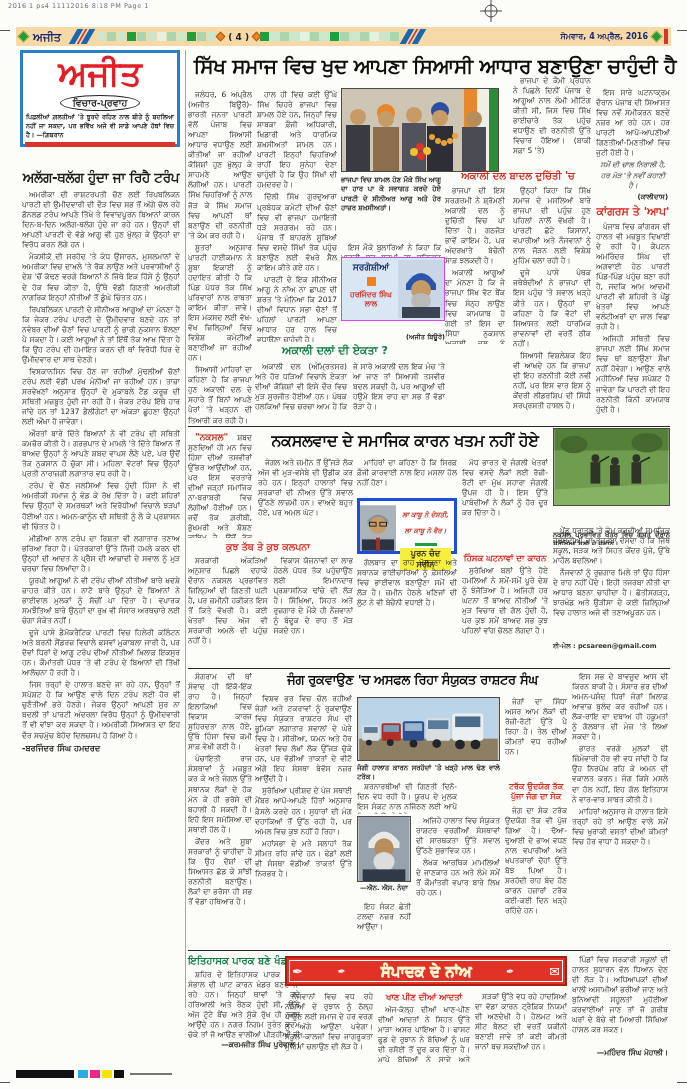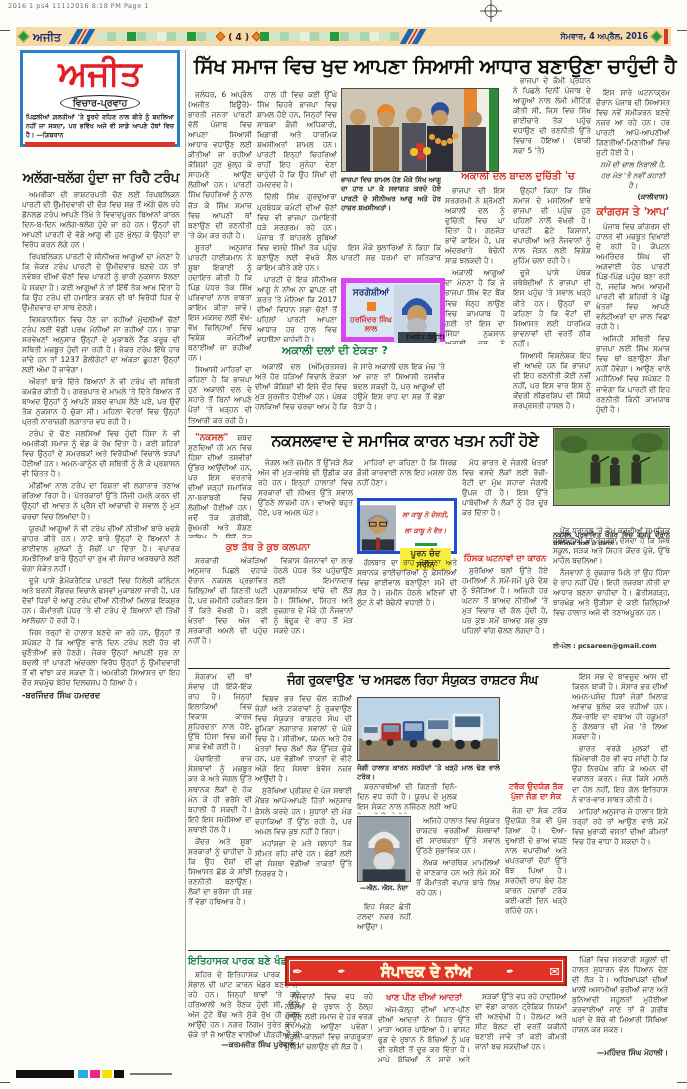--- a/index.html
+++ b/index.html
@@ -47,22 +47,22 @@
   .vrule{position:absolute;background:#a8a8a8;width:1px;}
   .sig{font-weight:bold;font-size:8.2px;}
   .sig-right{position:absolute;font-weight:bold;font-size:7.5px;text-align:right;}
   .tag-small{position:absolute;font-size:6.5px;font-weight:bold;text-align:right;}
   .photo{position:absolute;border:1px solid #4a4a4a;box-sizing:border-box;overflow:hidden;background:#ccc;}
   .couplet{font-size:7.3px;font-style:italic;text-align:center;line-height:1.4;margin:2px 0;}
   .couplet p{margin:0;text-indent:0;}
   .attrib{font-size:6.8px;font-weight:bold;text-align:right;margin:0 2px 3px 0;}
   .twocol{column-count:2;column-gap:6px;}
   
-  .sarg{position:absolute;left:341px;top:278px;width:104px;height:64px;background:#d9e6f4;
-        border:5px solid #d946ef;box-sizing:border-box;display:flex;}
+  .sarg{position:absolute;left:341px;top:257px;width:104px;height:64px;background:#d9e6f4;
+        border:1px solid #d946ef;box-sizing:border-box;display:flex;}
   .sarg .txt{flex:1;padding:4px 2px 0 4px;text-align:center;}
   .sarg .t1{font-size:9px;font-weight:bold;color:#1b2a6b;}
   .sarg .osq{width:9px;height:9px;background:#f08020;margin:4px auto;}
   .sarg .t2{font-size:7.5px;font-weight:bold;color:#d42a22;line-height:1.2;}
   
   .nauth{position:absolute;left:357px;top:498px;width:100px;height:56px;border:3px solid #1d4ed8;
          background:#fff;box-sizing:border-box;display:flex;}
   .nauth .lines{flex:1;padding:3px 3px 0 4px;text-align:center;}
   .nauth .cpl{font-size:6.8px;font-style:italic;font-weight:bold;color:#c03020;line-height:1.35;}
   .nauth .gbar{width:22px;height:3px;background:#1e9e3e;margin:2px auto;}
@@ -158,20 +158,21 @@
     </div>
     <div class="mbar"></div>
   </div>
 
   <div class="vrule" style="left:185px;top:50px;height:958px;"></div>
 
   <div class="col" style="left:22px;top:168px;width:158px;height:858px;">
     <div class="ed-head">ਅਲੱਗ-ਥਲੱਗ ਹੁੰਦਾ ਜਾ ਰਿਹੈ ਟਰੰਪ</div>
     <div>
         <p>ਅਮਰੀਕਾ ਦੀ ਰਾਸ਼ਟਰਪਤੀ ਚੋਣ ਲਈ ਰਿਪਬਲਿਕਨ ਪਾਰਟੀ ਦੀ ਉਮੀਦਵਾਰੀ ਦੀ ਦੌੜ ਵਿਚ ਸਭ ਤੋਂ ਅੱਗੇ ਚੱਲ ਰਹੇ ਡੋਨਲਡ ਟਰੰਪ ਆਪਣੇ ਤਿੱਖੇ ਤੇ ਵਿਵਾਦਪੂਰਨ ਬਿਆਨਾਂ ਕਾਰਨ ਦਿਨ-ਬ-ਦਿਨ ਅਲੱਗ-ਥਲੱਗ ਹੁੰਦੇ ਜਾ ਰਹੇ ਹਨ। ਉਨ੍ਹਾਂ ਦੀ ਆਪਣੀ ਪਾਰਟੀ ਦੇ ਵੱਡੇ ਆਗੂ ਵੀ ਹੁਣ ਖੁੱਲ੍ਹ ਕੇ ਉਨ੍ਹਾਂ ਦਾ ਵਿਰੋਧ ਕਰਨ ਲੱਗੇ ਹਨ।</p>
+        <p>ਮੈਕਸੀਕੋ ਦੀ ਸਰਹੱਦ 'ਤੇ ਕੰਧ ਉਸਾਰਨ, ਮੁਸਲਮਾਨਾਂ ਦੇ ਅਮਰੀਕਾ ਵਿਚ ਦਾਖ਼ਲੇ 'ਤੇ ਰੋਕ ਲਾਉਣ ਅਤੇ ਪਰਵਾਸੀਆਂ ਨੂੰ ਦੇਸ਼ 'ਚੋਂ ਕੱਢਣ ਵਰਗੇ ਬਿਆਨਾਂ ਨੇ ਜਿੱਥੇ ਇਕ ਹਿੱਸੇ ਨੂੰ ਉਨ੍ਹਾਂ ਦੇ ਹੱਕ ਵਿਚ ਕੀਤਾ ਹੈ, ਉੱਥੇ ਵੱਡੀ ਗਿਣਤੀ ਅਮਰੀਕੀ ਨਾਗਰਿਕ ਇਨ੍ਹਾਂ ਨੀਤੀਆਂ ਤੋਂ ਡੂੰਘੇ ਚਿੰਤਤ ਹਨ।</p>
         <p>ਰਿਪਬਲਿਕਨ ਪਾਰਟੀ ਦੇ ਸੀਨੀਅਰ ਆਗੂਆਂ ਦਾ ਮੰਨਣਾ ਹੈ ਕਿ ਜੇਕਰ ਟਰੰਪ ਪਾਰਟੀ ਦੇ ਉਮੀਦਵਾਰ ਬਣਦੇ ਹਨ ਤਾਂ ਨਵੰਬਰ ਦੀਆਂ ਚੋਣਾਂ ਵਿਚ ਪਾਰਟੀ ਨੂੰ ਭਾਰੀ ਨੁਕਸਾਨ ਝੱਲਣਾ ਪੈ ਸਕਦਾ ਹੈ। ਕਈ ਆਗੂਆਂ ਨੇ ਤਾਂ ਇੱਥੋਂ ਤੱਕ ਆਖ ਦਿੱਤਾ ਹੈ ਕਿ ਉਹ ਟਰੰਪ ਦੀ ਹਮਾਇਤ ਕਰਨ ਦੀ ਥਾਂ ਵਿਰੋਧੀ ਧਿਰ ਦੇ ਉਮੀਦਵਾਰ ਦਾ ਸਾਥ ਦੇਣਗੇ।</p>
         <p>ਵਿਸਕਾਨਸਿਨ ਵਿਚ ਹੋਣ ਜਾ ਰਹੀਆਂ ਮੁੱਢਲੀਆਂ ਚੋਣਾਂ ਟਰੰਪ ਲਈ ਵੱਡੀ ਪਰਖ ਮੰਨੀਆਂ ਜਾ ਰਹੀਆਂ ਹਨ। ਤਾਜ਼ਾ ਸਰਵੇਖਣਾਂ ਅਨੁਸਾਰ ਉਨ੍ਹਾਂ ਦੇ ਮੁਕਾਬਲੇ ਟੈੱਡ ਕਰੂਜ਼ ਦੀ ਸਥਿਤੀ ਮਜ਼ਬੂਤ ਹੁੰਦੀ ਜਾ ਰਹੀ ਹੈ। ਜੇਕਰ ਟਰੰਪ ਇੱਥੇ ਹਾਰ ਜਾਂਦੇ ਹਨ ਤਾਂ 1237 ਡੈਲੀਗੇਟਾਂ ਦਾ ਅੰਕੜਾ ਛੂਹਣਾ ਉਨ੍ਹਾਂ ਲਈ ਔਖਾ ਹੋ ਜਾਵੇਗਾ।</p>
         <p>ਔਰਤਾਂ ਬਾਰੇ ਦਿੱਤੇ ਬਿਆਨਾਂ ਨੇ ਵੀ ਟਰੰਪ ਦੀ ਸਥਿਤੀ ਕਮਜ਼ੋਰ ਕੀਤੀ ਹੈ। ਗਰਭਪਾਤ ਦੇ ਮਾਮਲੇ 'ਤੇ ਦਿੱਤੇ ਬਿਆਨ ਤੋਂ ਬਾਅਦ ਉਨ੍ਹਾਂ ਨੂੰ ਆਪਣੇ ਸ਼ਬਦ ਵਾਪਸ ਲੈਣੇ ਪਏ, ਪਰ ਉਦੋਂ ਤੱਕ ਨੁਕਸਾਨ ਹੋ ਚੁੱਕਾ ਸੀ। ਮਹਿਲਾ ਵੋਟਰਾਂ ਵਿਚ ਉਨ੍ਹਾਂ ਪ੍ਰਤੀ ਨਾਰਾਜ਼ਗੀ ਲਗਾਤਾਰ ਵਧ ਰਹੀ ਹੈ।</p>
         <p>ਟਰੰਪ ਦੇ ਚੋਣ ਜਲਸਿਆਂ ਵਿਚ ਹੁੰਦੀ ਹਿੰਸਾ ਨੇ ਵੀ ਅਮਰੀਕੀ ਸਮਾਜ ਨੂੰ ਵੰਡ ਕੇ ਰੱਖ ਦਿੱਤਾ ਹੈ। ਕਈ ਸ਼ਹਿਰਾਂ ਵਿਚ ਉਨ੍ਹਾਂ ਦੇ ਸਮਰਥਕਾਂ ਅਤੇ ਵਿਰੋਧੀਆਂ ਵਿਚਾਲੇ ਝੜਪਾਂ ਹੋਈਆਂ ਹਨ। ਅਮਨ-ਕਾਨੂੰਨ ਦੀ ਸਥਿਤੀ ਨੂੰ ਲੈ ਕੇ ਪ੍ਰਸ਼ਾਸਨ ਵੀ ਚਿੰਤਤ ਹੈ।</p>
         <p>ਮੀਡੀਆ ਨਾਲ ਟਰੰਪ ਦਾ ਰਿਸ਼ਤਾ ਵੀ ਲਗਾਤਾਰ ਤਣਾਅ ਭਰਿਆ ਰਿਹਾ ਹੈ। ਪੱਤਰਕਾਰਾਂ ਉੱਤੇ ਨਿੱਜੀ ਹਮਲੇ ਕਰਨ ਦੀ ਉਨ੍ਹਾਂ ਦੀ ਆਦਤ ਨੇ ਪ੍ਰੈੱਸ ਦੀ ਆਜ਼ਾਦੀ ਦੇ ਸਵਾਲ ਨੂੰ ਮੁੜ ਚਰਚਾ ਵਿਚ ਲਿਆਂਦਾ ਹੈ।</p>
         <p>ਯੂਰਪੀ ਆਗੂਆਂ ਨੇ ਵੀ ਟਰੰਪ ਦੀਆਂ ਨੀਤੀਆਂ ਬਾਰੇ ਖਦਸ਼ੇ ਜ਼ਾਹਰ ਕੀਤੇ ਹਨ। ਨਾਟੋ ਬਾਰੇ ਉਨ੍ਹਾਂ ਦੇ ਬਿਆਨਾਂ ਨੇ ਭਾਈਵਾਲ ਮੁਲਕਾਂ ਨੂੰ ਸੋਚੀਂ ਪਾ ਦਿੱਤਾ ਹੈ। ਵਪਾਰਕ ਸਮਝੌਤਿਆਂ ਬਾਰੇ ਉਨ੍ਹਾਂ ਦਾ ਰੁਖ਼ ਵੀ ਸੰਸਾਰ ਅਰਥਚਾਰੇ ਲਈ ਚੰਗਾ ਸੰਕੇਤ ਨਹੀਂ।</p>
         <p>ਦੂਜੇ ਪਾਸੇ ਡੈਮੋਕਰੈਟਿਕ ਪਾਰਟੀ ਵਿਚ ਹਿਲੇਰੀ ਕਲਿੰਟਨ ਅਤੇ ਬਰਨੀ ਸੈਂਡਰਜ਼ ਵਿਚਾਲੇ ਫਸਵਾਂ ਮੁਕਾਬਲਾ ਜਾਰੀ ਹੈ, ਪਰ ਦੋਵਾਂ ਧਿਰਾਂ ਦੇ ਆਗੂ ਟਰੰਪ ਦੀਆਂ ਨੀਤੀਆਂ ਖ਼ਿਲਾਫ਼ ਇਕਸੁਰ ਹਨ। ਕੌਮਾਂਤਰੀ ਪੱਧਰ 'ਤੇ ਵੀ ਟਰੰਪ ਦੇ ਬਿਆਨਾਂ ਦੀ ਤਿੱਖੀ ਆਲੋਚਨਾ ਹੋ ਰਹੀ ਹੈ।</p>
         <p>ਜਿਸ ਤਰ੍ਹਾਂ ਦੇ ਹਾਲਾਤ ਬਣਦੇ ਜਾ ਰਹੇ ਹਨ, ਉਨ੍ਹਾਂ ਤੋਂ ਸਪੱਸ਼ਟ ਹੈ ਕਿ ਆਉਣ ਵਾਲੇ ਦਿਨ ਟਰੰਪ ਲਈ ਹੋਰ ਵੀ ਚੁਣੌਤੀਆਂ ਭਰੇ ਹੋਣਗੇ। ਜੇਕਰ ਉਨ੍ਹਾਂ ਆਪਣੀ ਸੁਰ ਨਾ ਬਦਲੀ ਤਾਂ ਪਾਰਟੀ ਅੰਦਰਲਾ ਵਿਰੋਧ ਉਨ੍ਹਾਂ ਨੂੰ ਉਮੀਦਵਾਰੀ ਤੋਂ ਵੀ ਵਾਂਝਾ ਕਰ ਸਕਦਾ ਹੈ। ਅਮਰੀਕੀ ਸਿਆਸਤ ਦਾ ਇਹ ਦੌਰ ਸਚਮੁੱਚ ਬੇਹੱਦ ਦਿਲਚਸਪ ਹੋ ਗਿਆ ਹੈ।</p>
       </div>
     <div class="sig">-ਬਰਜਿੰਦਰ ਸਿੰਘ ਹਮਦਰਦ</div>
@@ -393,20 +394,23 @@
       <g fill="#22252a">
         <circle cx="10" cy="46" r="3"></circle>
           <circle cx="32" cy="46" r="3.5"></circle>
           <circle cx="56" cy="47" r="4"></circle>
           <circle cx="80" cy="47" r="4.5"></circle>
           <circle cx="104" cy="48" r="5"></circle>
           <circle cx="120" cy="48" r="5"></circle>
       </g>
     </svg>
   </div>
+  <div class="col" style="left:505px;top:697px;width:62px;height:64px;">
+      <p>ਜੰਗਾਂ ਦਾ ਸਿੱਧਾ ਅਸਰ ਆਮ ਲੋਕਾਂ ਦੀ ਰੋਜ਼ੀ-ਰੋਟੀ ਉੱਤੇ ਪੈ ਰਿਹਾ ਹੈ। ਤੇਲ ਦੀਆਂ ਕੀਮਤਾਂ ਵਧ ਰਹੀਆਂ ਹਨ।</p>
+    </div>
   <div class="col cap" style="left:357px;top:764px;width:143px;height:16px;">
       <p>ਜੰਗੀ ਹਾਲਾਤ ਕਾਰਨ ਸਰਹੱਦਾਂ 'ਤੇ ਖੜ੍ਹੇ ਮਾਲ ਢੋਣ ਵਾਲੇ ਟਰੱਕ।</p>
     </div>
 
   <div class="col" style="left:357px;top:782px;width:100px;height:32px;">
       <p>ਸ਼ਰਨਾਰਥੀਆਂ ਦੀ ਗਿਣਤੀ ਦਿਨੋ-ਦਿਨ ਵਧ ਰਹੀ ਹੈ। ਯੂਰਪ ਦੇ ਮੁਲਕ ਇਸ ਸੰਕਟ ਨਾਲ ਨਜਿੱਠਣ ਲਈ ਆਪੋ ਵਿਚ ਹੀ ਉਲਝੇ ਹੋਏ ਹਨ।</p>
     </div>
   <div class="photo" style="left:357px;top:816px;width:54px;height:66px;">
     <svg width="52" height="64" viewBox="0 0 52 66">
       <rect width="52" height="66" fill="#98a2ac"></rect>

